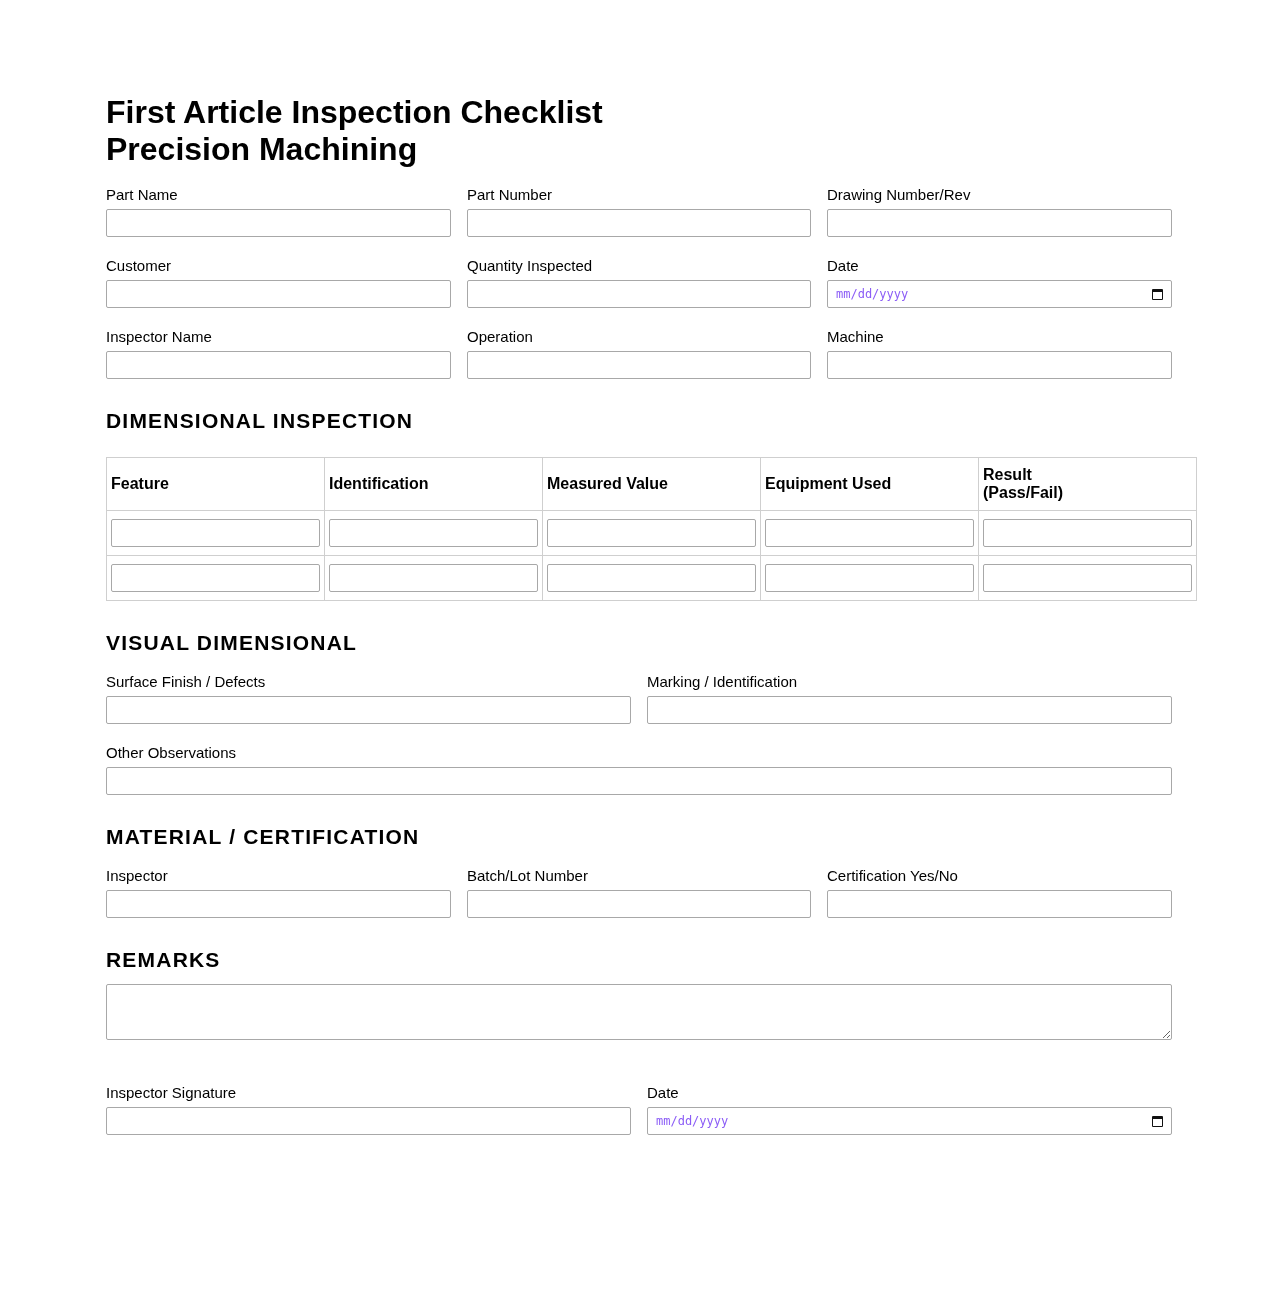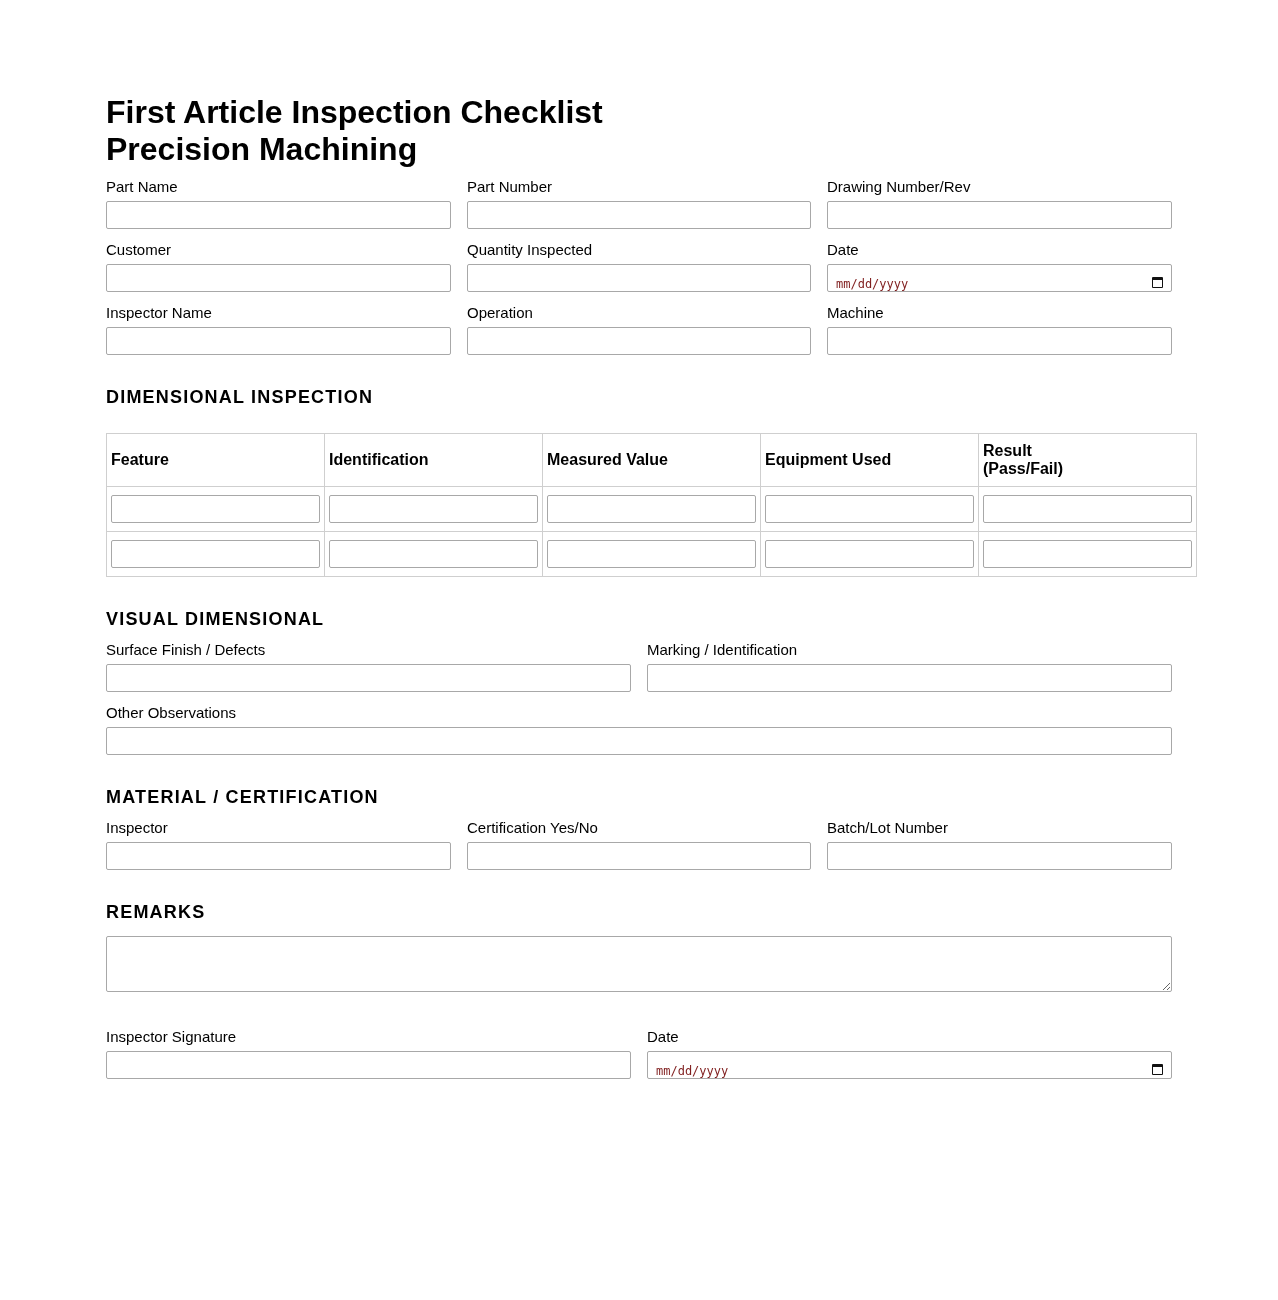--- a/index.html
+++ b/index.html
@@ -11,36 +11,36 @@
       position: relative;
     }
     .page { position: absolute; left: 106px; top: 94px; width: 1092px; }
     .title {
       font-size: 32px; font-weight: bold; line-height: 37px; margin: 0;
       width: 560px;
     }
     .grid3 { display: grid; grid-template-columns: 345px 344px 345px; column-gap: 16px; width: 1066px; }
     .grid2 { display: grid; grid-template-columns: 525px 525px; column-gap: 16px; width: 1066px; }
     .field { display: flex; flex-direction: column; }
-    .label { font-size: 15px; line-height: 17px; height: 17px; margin: 0 0 6px 0; }
+    .label { font-size: 15px; line-height: 17px; height: 17px; margin: 8px 0 6px 0; }
     .input {
       width: 100%; height: 28px; border: 1px solid #a8a8a8; border-radius: 2px;
       background: #fff; padding: 0 6px; font-family: "Liberation Sans", sans-serif; font-size: 14px;
     }
     .date-input {
-      display: flex; align-items: flex-start; justify-content: space-between;
-      font-family: "DejaVu Sans Mono", monospace; font-size: 12px; color: #7f1d1d;
-      padding: 12px 8px;
+      display: flex; align-items: center; justify-content: space-between;
+      font-family: "DejaVu Sans Mono", monospace; font-size: 12px; color: #8b5cf6;
+      padding: 4px 8px;
     }
     .cal-icon {
       width: 11px; height: 11px; border: 1.5px solid #111; border-top-width: 3px;
       border-radius: 1px; display: inline-block;
     }
     .section-title {
-      font-size: 18px; font-weight: bold; letter-spacing: 1.2px; margin: 0;
+      font-size: 21px; font-weight: bold; letter-spacing: 1.2px; margin: 0;
       line-height: 20px;
     }
     table.dim {
       border-collapse: collapse; width: 1091px; table-layout: fixed;
     }
     table.dim th, table.dim td { border: 1px solid #cfcfcf; }
     table.dim th {
       text-align: left; font-size: 16px; font-weight: bold; height: 53px;
       padding: 4px 4px; line-height: 18px; vertical-align: middle;
     }
@@ -164,25 +164,25 @@
 
   
   <h2 class="section-title">MATERIAL / CERTIFICATION</h2>
   <div style="height:12px"></div>
   <div class="grid3">
     <div class="field">
       <div class="label">Inspector</div>
       <input class="input" value="" style="">
     </div>
     <div class="field">
+      <div class="label">Batch/Lot Number</div>
+      <input class="input" value="" style="">
+    </div>
+    <div class="field">
       <div class="label">Certification Yes/No</div>
-      <input class="input" value="" style="">
-    </div>
-    <div class="field">
-      <div class="label">Batch/Lot Number</div>
       <input class="input" value="" style="">
     </div>
   </div>
 
   <div style="height:32px"></div>
 
   
   <h2 class="section-title">REMARKS</h2>
   <div style="height:14px"></div>
   <textarea class="textarea" style=""></textarea>

